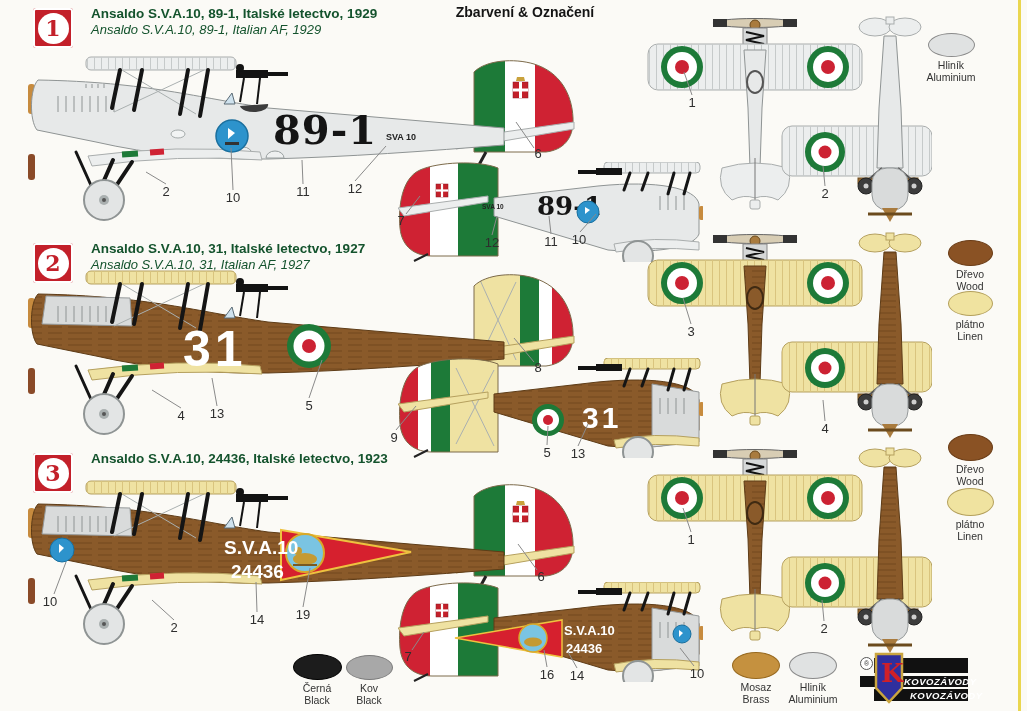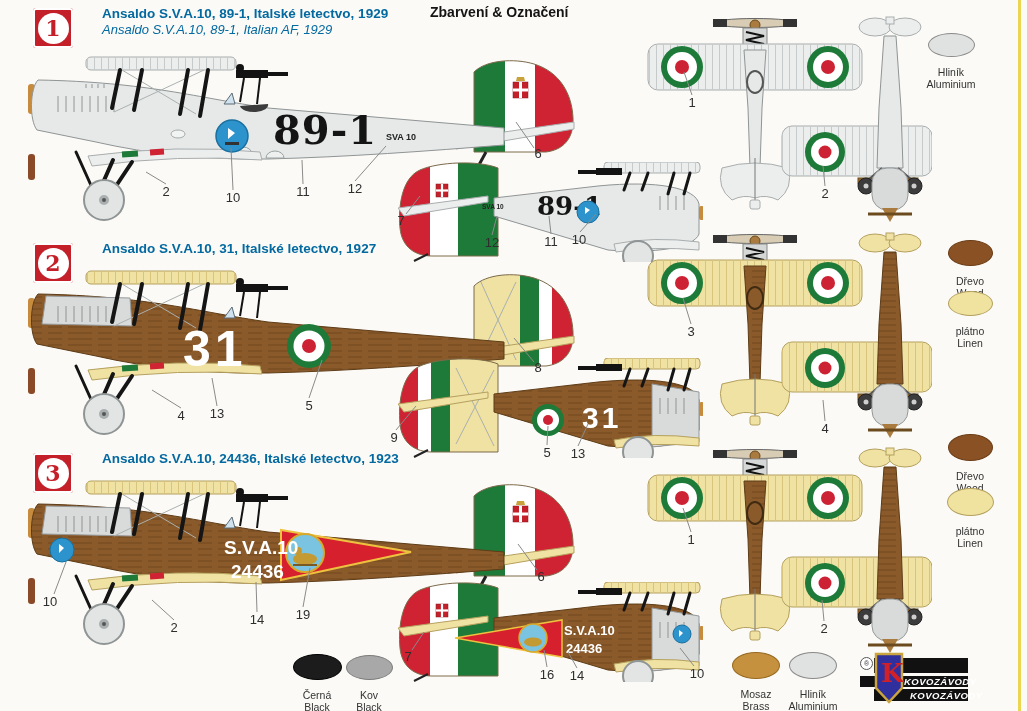--- a/index.html
+++ b/index.html
@@ -23,28 +23,28 @@
   .cowl{fill:#d9dbdb;stroke:#95999a;stroke-width:1;}
   .louv{stroke:#8f9494;stroke-width:1;}
   .codeSerif{font-family:"DejaVu Serif",serif;font-weight:bold;fill:#141414;}
   .stencil{font-family:"Liberation Sans",sans-serif;font-weight:bold;fill:#ffffff;}
   .tinyTxt{font-family:"Liberation Sans",sans-serif;font-weight:bold;fill:#222222;}
   .callout{position:absolute;transform:translate(-50%,-50%);font-size:13px;color:#2e2e2e;}
   .badge{position:absolute;left:33px;width:40px;height:40px;background:#c3202a;border-radius:3px;
          box-shadow:inset 0 0 0 2px #fff;display:flex;align-items:center;justify-content:center;}
   .badge-inner{width:31px;height:31px;background:#fff;border-radius:50%;display:flex;align-items:center;
          justify-content:center;font-family:"DejaVu Serif",serif;font-weight:bold;font-size:22px;color:#c3202a;}
-  .hdr{position:absolute;left:102px;color:#0369a1;}
+  .hdr{position:absolute;left:91px;color:#14532d;}
   .hdr-cz{font-weight:bold;font-size:13.5px;}
   .hdr-en{font-style:italic;font-size:13px;margin-top:1px;}
-  .title{position:absolute;left:430px;top:4px;width:190px;text-align:left;font-weight:bold;
+  .title{position:absolute;left:430px;top:4px;width:190px;text-align:center;font-weight:bold;
          font-size:14px;color:#141414;line-height:17px;}
   .swatch{position:absolute;text-align:center;}
   .sw-ell{border-radius:50%;margin:0 auto;}
-  .sw-lbl{font-size:10.5px;line-height:11.5px;color:#333;margin-top:10px;}
+  .sw-lbl{font-size:10.5px;line-height:11.5px;color:#333;margin-top:3px;}
   .leader line{stroke:#8a8a8a;stroke-width:1;}
   .edge-line{position:absolute;left:1018px;top:0;width:3px;height:711px;background:#ead64f;}
   
   .logo{position:absolute;left:858px;top:652px;width:115px;height:52px;}
   .logo .bar{position:absolute;background:#111;}
   .logo .ltxt{position:absolute;color:#fff;font-weight:bold;font-style:italic;font-size:9.5px;letter-spacing:.5px;}
   .logo .reg{position:absolute;left:2px;top:5px;width:11px;height:11px;border-radius:50%;background:#fff;
              border:1px solid #555;font-size:7px;line-height:11px;text-align:center;color:#333;}
 </style>
 </head>
@@ -83,20 +83,21 @@
       <div class="badge-inner">3</div>
     </div>
 
 
 <div class="hdr" style="top:6px">
   <div class="hdr-cz">Ansaldo S.V.A.10, 89-1, Italské letectvo, 1929</div>
   <div class="hdr-en">Ansaldo S.V.A.10, 89-1, Italian AF, 1929</div>
 </div>
 <div class="hdr" style="top:241px">
   <div class="hdr-cz">Ansaldo S.V.A.10, 31, Italské letectvo, 1927</div>
+  <div class="hdr-en">Ansaldo S.V.A.10, 31, Italian AF, 1927</div>
 </div>
 <div class="hdr" style="top:451px">
   <div class="hdr-cz">Ansaldo S.V.A.10, 24436, Italské letectvo, 1923</div>
 </div>
 
 
 <svg class="abs s1" style="left:28px;top:56px" width="548" height="178" viewBox="0 0 548 178">
   <defs>
         <clipPath id="rudA1">
           <path d="M446,16 C458,4 486,2 506,8 C532,16 544,38 545,62 C546,84 534,94 518,96 L446,96 Z"></path>

